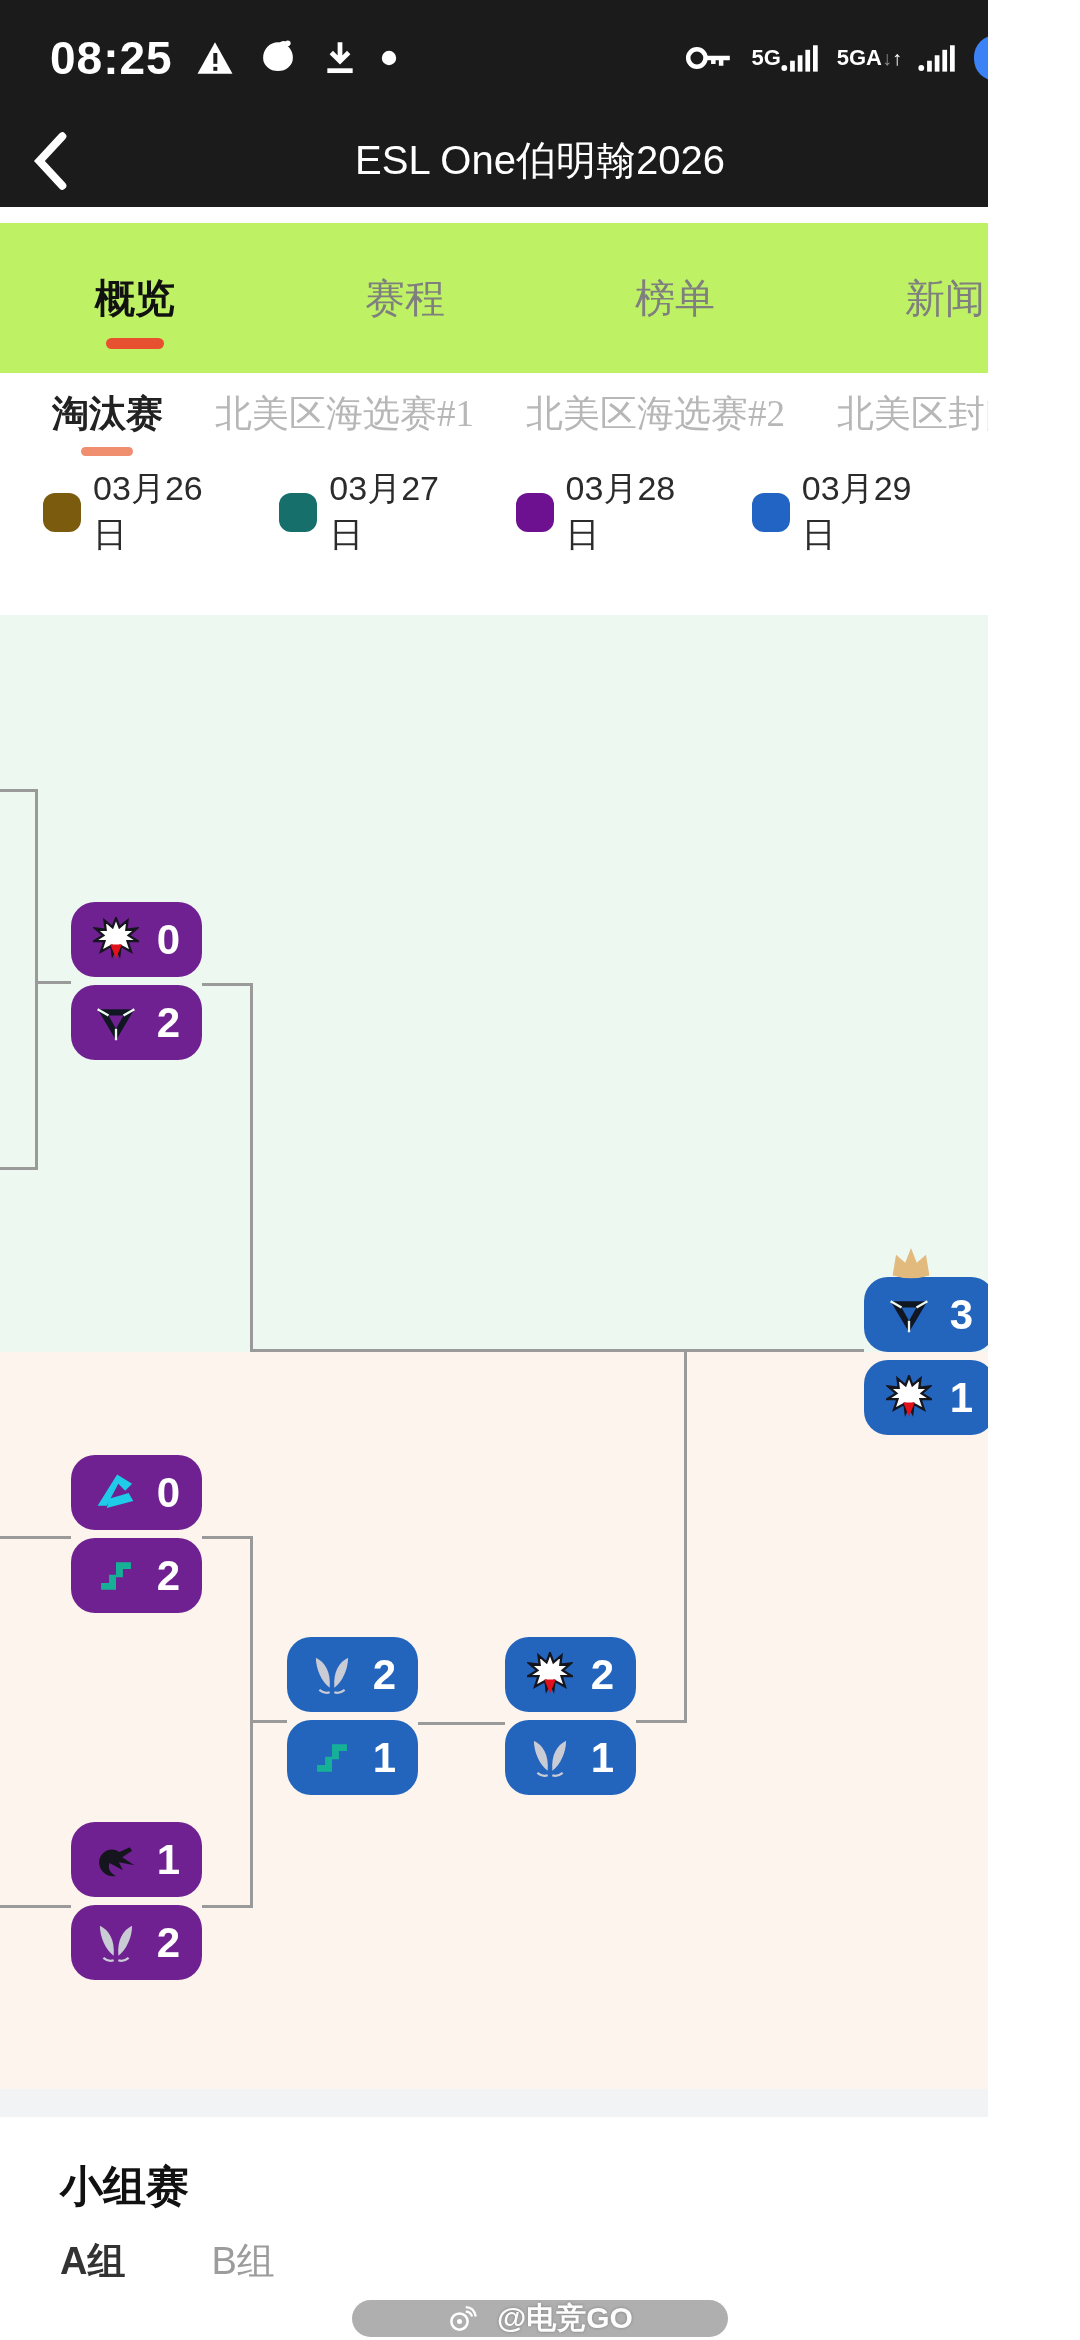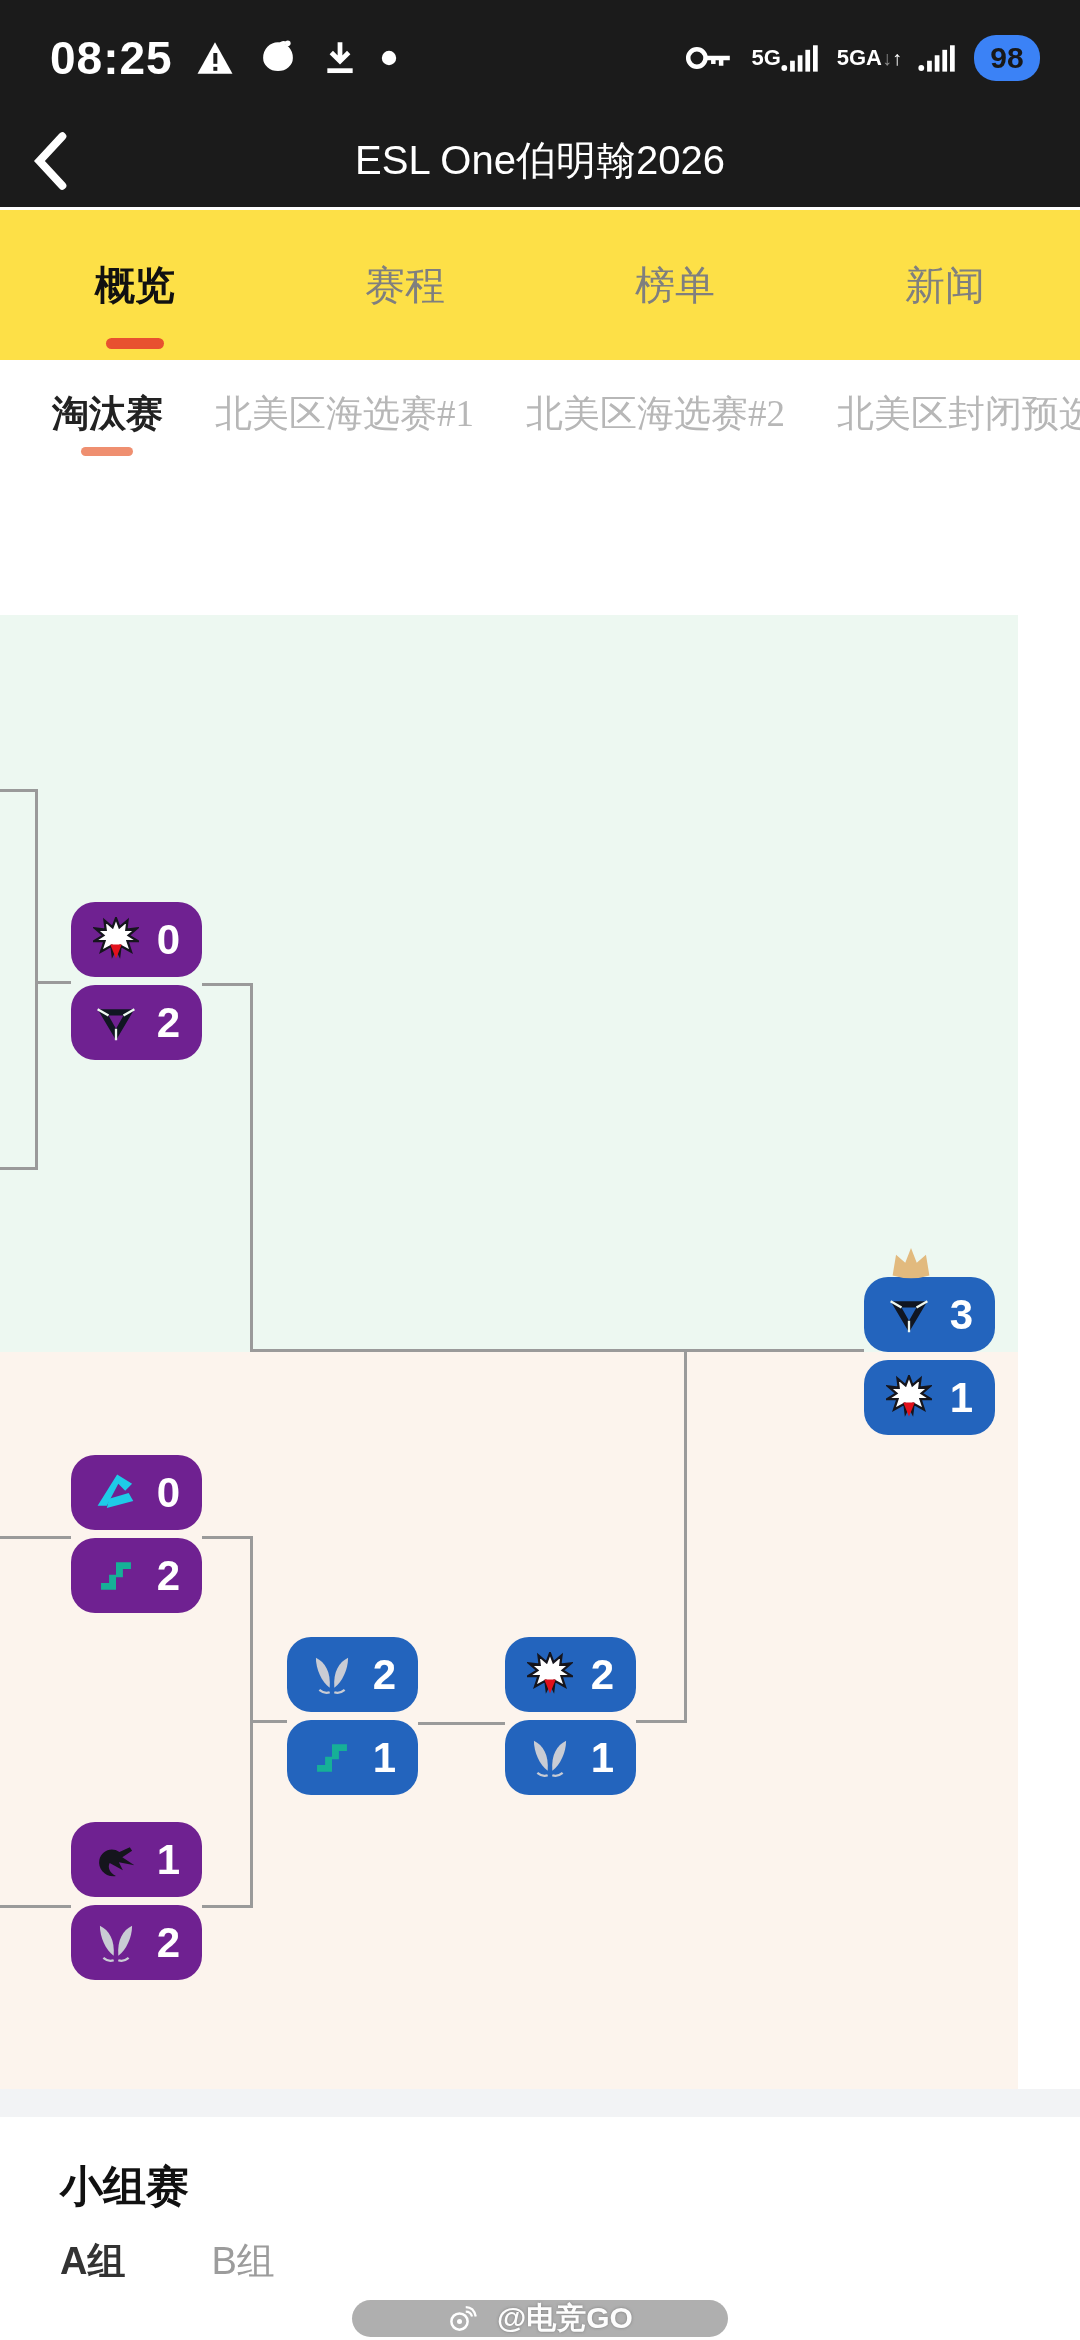--- a/index.html
+++ b/index.html
@@ -1,37 +1,37 @@
 <!DOCTYPE html>
 <html><head>
 <meta charset="utf-8">
 <style>
   * { margin:0; padding:0; box-sizing:border-box; }
   html,body { background:#fff; }
   body { font-family:"Liberation Sans","DejaVu Sans",sans-serif; }
-  #screen { position:relative; width:1080px; height:2340px; background:#fff; overflow:hidden; }
+  #screen { position:relative; width:988px; height:2340px; background:#fff; overflow:hidden; }
 
   
   .statusbar { position:absolute; left:0; top:0; width:1080px; height:115px; background:#1b1b1b; }
   .sb-left { position:absolute; left:50px; top:0; height:115px; display:flex; align-items:center; gap:22px; }
   .sb-time { color:#fff; font-size:46px; font-weight:700; letter-spacing:1px; }
   .sb-ico { display:flex; align-items:center; }
   .sb-right { position:absolute; right:40px; top:0; height:115px; display:flex; align-items:center; gap:16px; }
   .net-group { display:flex; flex-direction:row; align-items:center; line-height:1; }
   .net-label { color:#fff; font-size:22px; font-weight:700; }
   .net-arrows { font-size:20px; color:#fff; }
   .net-arrows .dn { color:#8a8a8a; }
   .battery { background:#3b82f6; color:#181818; border-radius:22px; min-width:66px; height:46px;
              display:flex; align-items:center; justify-content:center; font-size:30px; font-weight:700; }
   .navbar { position:absolute; left:0; top:115px; width:1080px; height:92px; background:#1b1b1b; }
   .nav-title { position:absolute; left:0; right:0; top:18px; text-align:center; color:#fff; font-size:40px; font-weight:500; }
   .back-btn { position:absolute; left:28px; top:14px; width:60px; height:64px; display:flex; align-items:center; }
 
   
-  .tabs { position:absolute; left:0; top:210px; width:1080px; height:150px; background:#fde047; display:flex; }
+  .tabs { position:absolute; left:0; top:223px; width:1080px; height:150px; background:#bef264; display:flex; }
   .tab { flex:1; text-align:center; padding-top:48px; font-size:40px; color:#7f7f7f; }
   .tab.active { color:#111; font-weight:700; }
   .tab-underline { position:absolute; left:106px; top:338px; width:58px; height:11px; border-radius:6px; background:#e8512f; }
 
   
   .subtabs { position:absolute; left:0; top:357px; width:1080px; height:135px; display:flex; align-items:flex-start; padding:32px 0 0 52px; column-gap:52px; white-space:nowrap;font-family:Liberation Serif, serif; }
   .subtab { font-size:37px; color:#b7b7b7; }
   .subtab.active { color:#222; font-weight:600; }
   .subtab-underline { position:absolute; left:81px; top:447px; width:52px; height:9px; border-radius:5px; background:#ef8f70; }
 
@@ -158,20 +158,38 @@
   <div class="tab-underline"></div>
 
   <div class="subtabs">
     <div class="subtab active">淘汰赛</div>
     <div class="subtab">北美区海选赛#1</div>
     <div class="subtab">北美区海选赛#2</div>
     <div class="subtab">北美区封闭预选</div>
   </div>
   <div class="subtab-underline"></div>
 
+  <div class="legend">
+    <div class="legend-item">
+      <span class="legend-chip" style="background:#7b5b0e"></span>
+      <span class="legend-label">03月26日</span>
+    </div>
+    <div class="legend-item">
+      <span class="legend-chip" style="background:#166f6b"></span>
+      <span class="legend-label">03月27日</span>
+    </div>
+    <div class="legend-item">
+      <span class="legend-chip" style="background:#6d1190"></span>
+      <span class="legend-label">03月28日</span>
+    </div>
+    <div class="legend-item">
+      <span class="legend-chip" style="background:#2264c3"></span>
+      <span class="legend-label">03月29日</span>
+    </div>
+  </div>
 
   <div class="bracket">
     <div class="bg-upper"></div>
     <div class="bg-lower"></div>
 
     <div class="bl" style="left:0;   top:174px;  width:38px;  height:3px;"></div>
     <div class="bl" style="left:35px; top:174px;  width:3px;   height:381px;"></div>
     <div class="bl" style="left:0;   top:552px;  width:38px;  height:3px;"></div>
     <div class="bl" style="left:35px; top:366px;  width:36px;  height:3px;"></div>
     <div class="bl" style="left:202px;top:368px;  width:51px;  height:3px;"></div>

